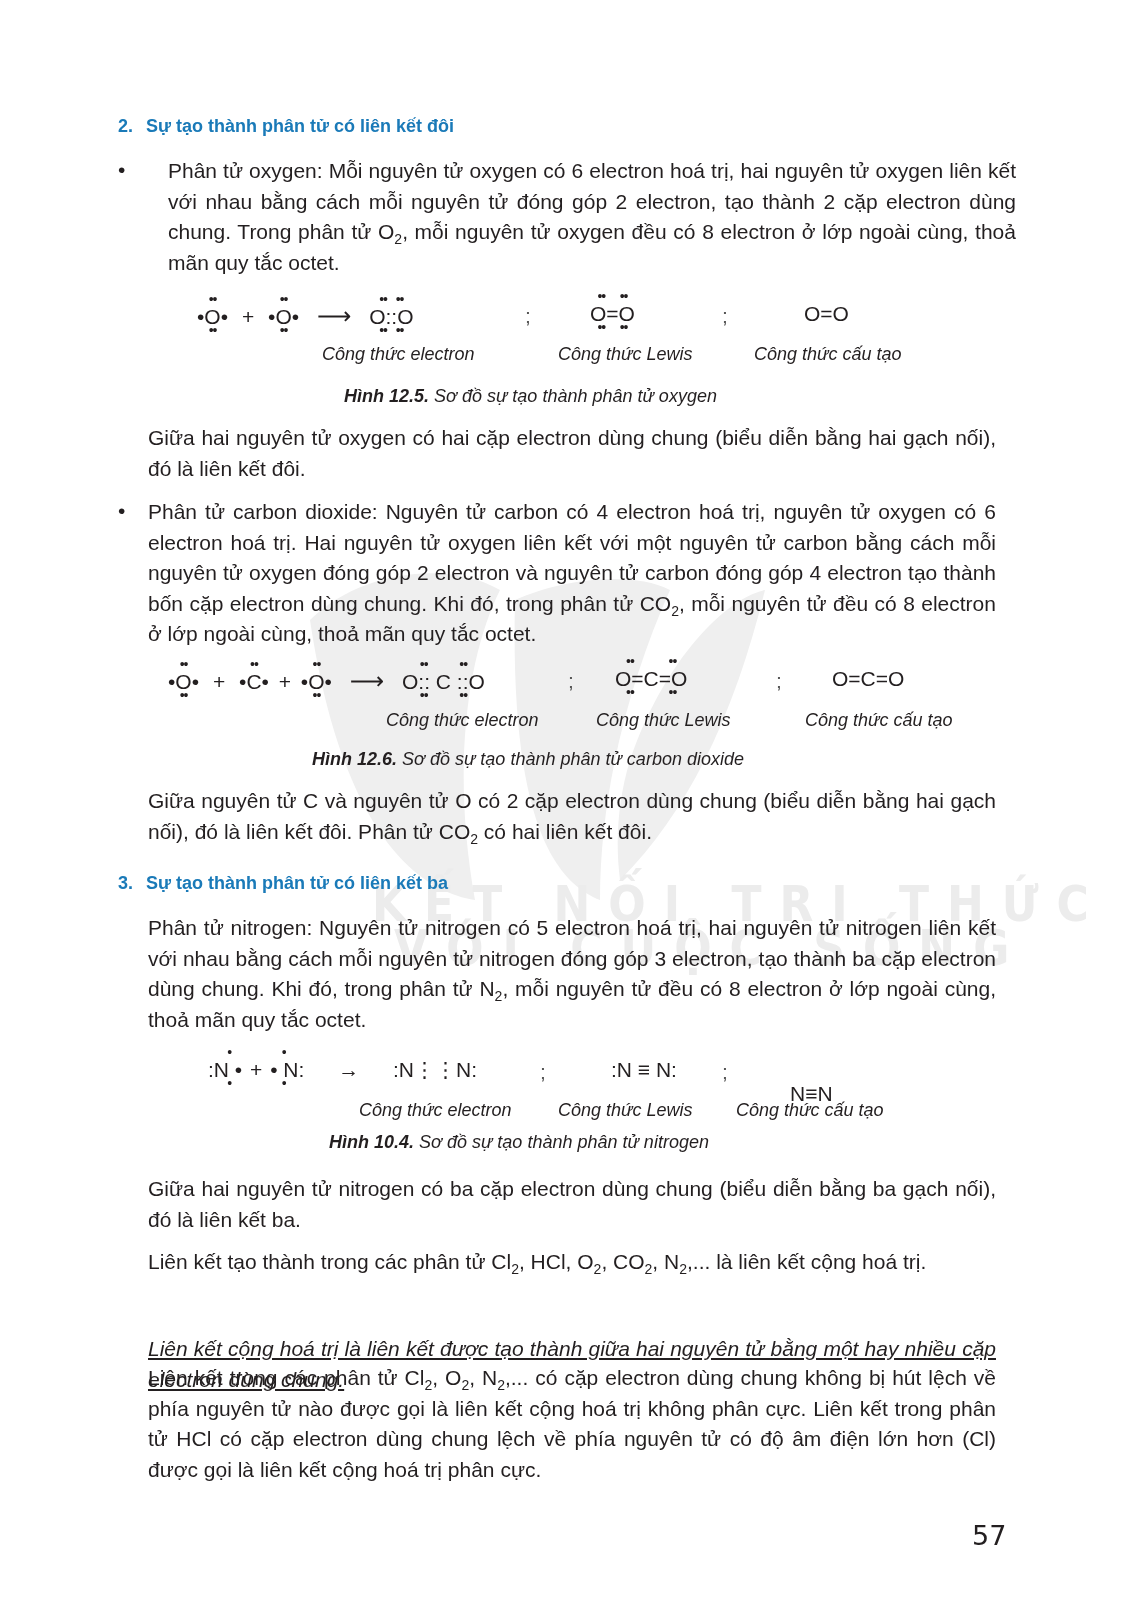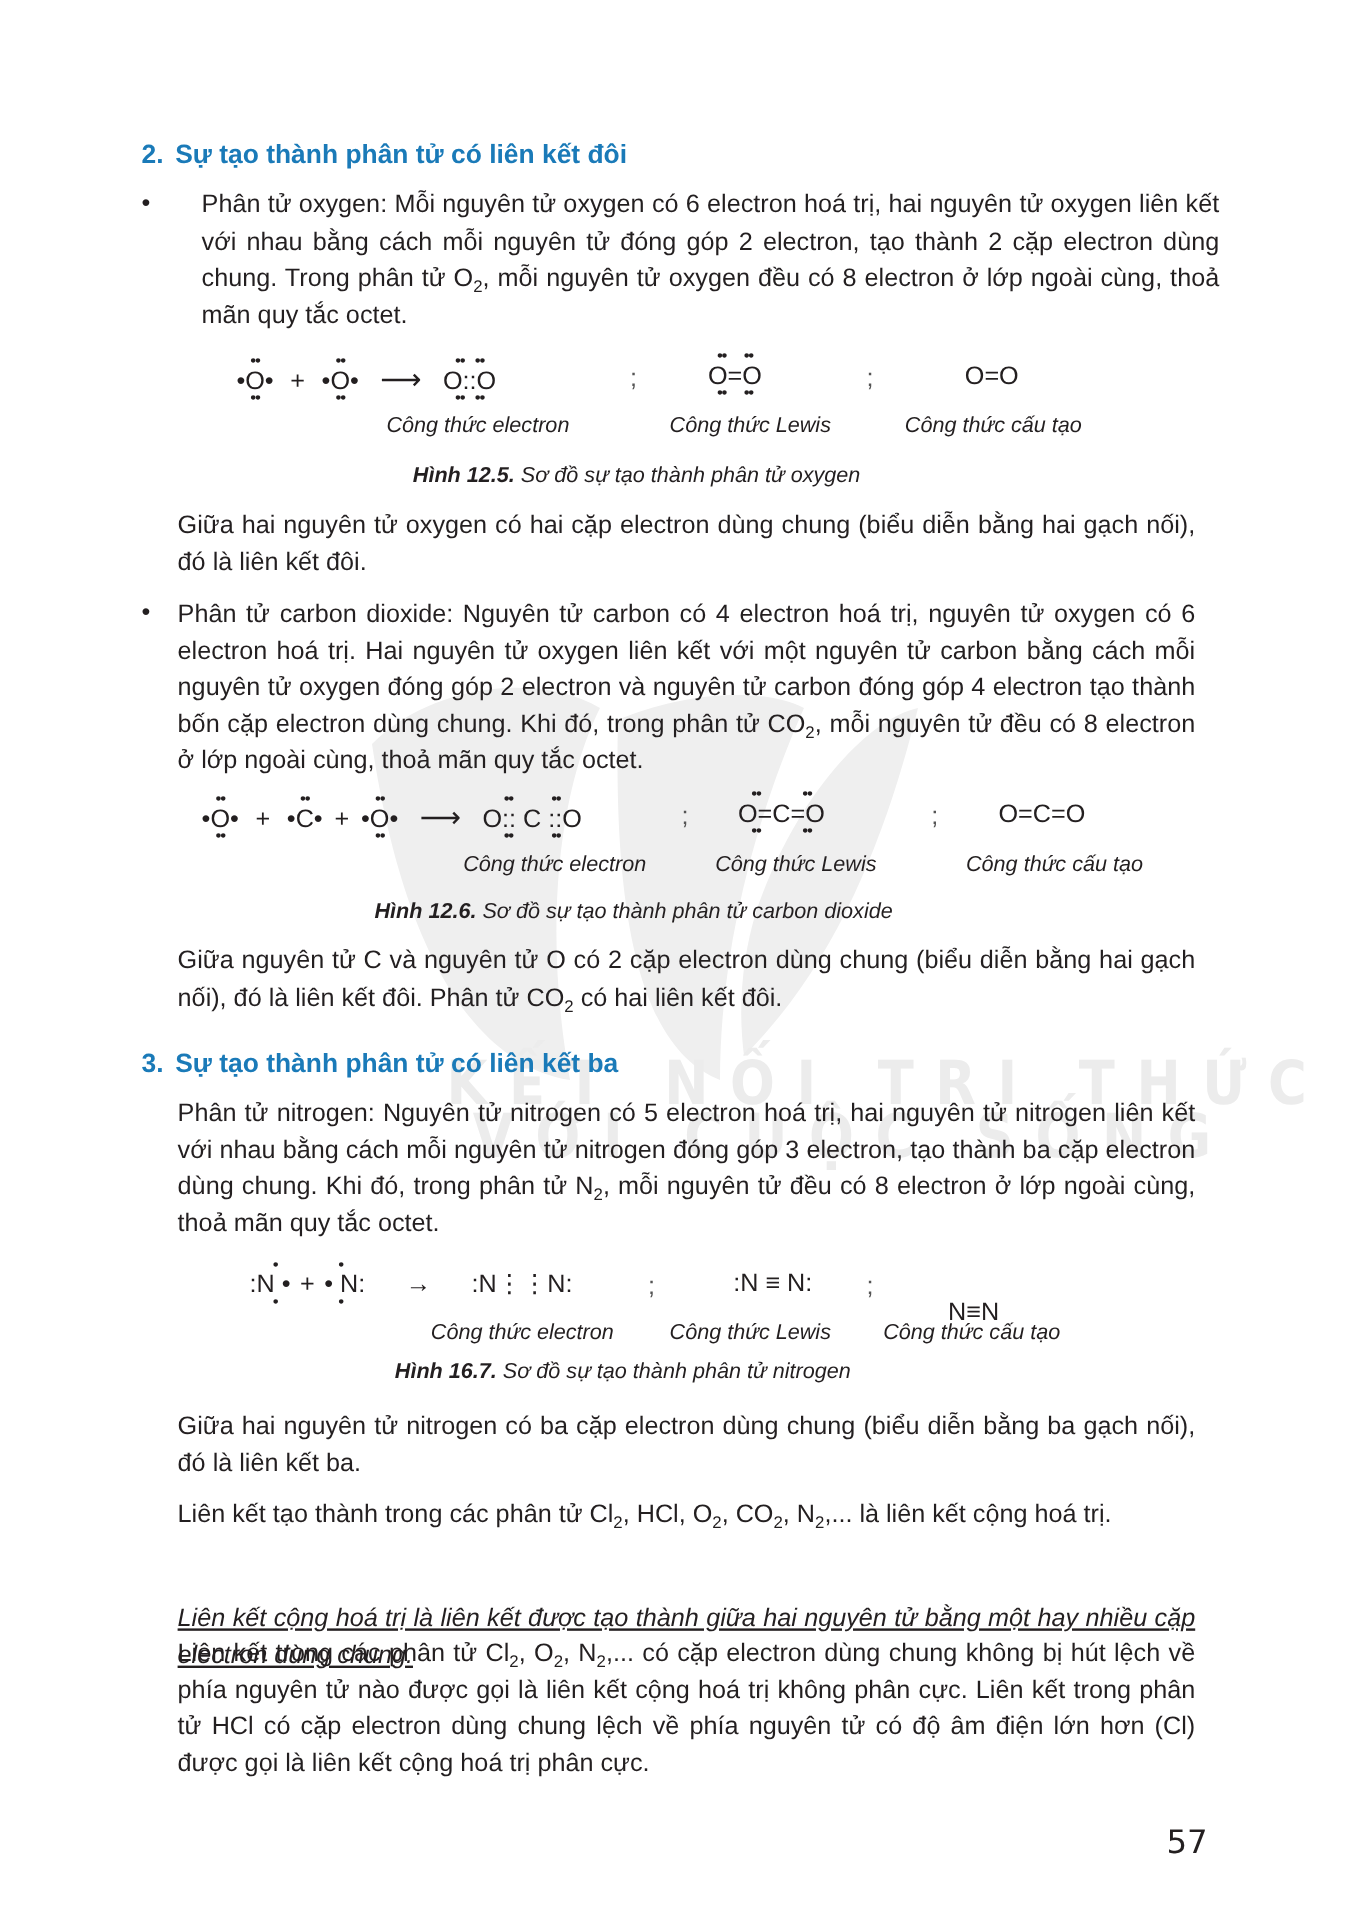--- a/index.html
+++ b/index.html
@@ -9,21 +9,21 @@
 
   
   .wm-logo { position: absolute; left: 300px; top: 560px; width: 470px; height: 360px; z-index: 0; }
   .wm-text { position: absolute; z-index: 0; color: #ececec; font-family: "DejaVu Sans", sans-serif;
              font-weight: bold; letter-spacing: 18px; font-size: 44px; transform: scaleY(1.15); }
   .wm-text.l1 { left: 372px; top: 878px; }
   .wm-text.l2 { left: 394px; top: 922px; }
 
   .content { position: relative; z-index: 1; }
 
-  .heading { position: absolute; left: 118px; font-size: 22px; font-weight: bold; color: #1a7ab8; white-space: nowrap; }
+  .heading { position: absolute; left: 118px; font-size: 18px; font-weight: bold; color: #1a7ab8; white-space: nowrap; }
   .heading .num { display: inline-block; width: 28px; }
 
   .para { position: absolute; left: 148px; width: 848px; font-size: 21px; line-height: 30.5px;
           text-align: justify; text-align-last: left; }
   .para.italic { font-style: italic; }
   .bullet { position: absolute; left: 118px; font-size: 21px; }
   sub { font-size: 14px; vertical-align: -5px; line-height: 0; }
 
   .formula-row { position: absolute; font-size: 21px; white-space: nowrap; }
   .cap-row { position: absolute; font-size: 18px; font-style: italic; white-space: nowrap; }
@@ -137,21 +137,21 @@
     <div class="formula-row sep" style="left:540px; top:1060px;">;</div>
     <div class="formula-row" style="left:580px; top:1058px;margin-left:31px;">:N ≡ N:</div>
     <div class="formula-row sep" style="left:722px; top:1060px;">;</div>
     <div class="formula-row" style="left:790px; top:1082px;">N≡N</div>
 
     <div class="cap-row" style="left:359px; top:1100px;">Công thức electron</div>
     <div class="cap-row" style="left:558px; top:1100px;">Công thức Lewis</div>
     <div class="cap-row" style="left:736px; top:1100px;">Công thức cấu tạo</div>
 
     <div class="fig-caption" style="left:329px; top:1132px;">
-      <b>Hình 16.7.</b><span> Sơ đồ sự tạo thành phân tử nitrogen</span>
+      <b>Hình 10.4.</b><span> Sơ đồ sự tạo thành phân tử nitrogen</span>
     </div>
 
     <div class="para" style="top:1174px;">Giữa hai nguyên tử nitrogen có ba cặp electron dùng chung (biểu diễn bằng ba gạch nối), đó là liên kết ba.</div>
 
     <div class="para" style="top:1247px;">
       <span>Liên kết tạo thành trong các phân tử Cl</span><sub>2</sub><span>, HCl, O</span><sub>2</sub><span>, CO</span><sub>2</sub><span>, N</span><sub>2</sub><span>,... là liên kết cộng hoá trị.</span>
     </div>
 
     <div class="para italic" style="top:1334px;text-decoration:underline;">Liên kết cộng hoá trị là liên kết được tạo thành giữa hai nguyên tử bằng một hay nhiều cặp electron dùng chung.</div>
 

